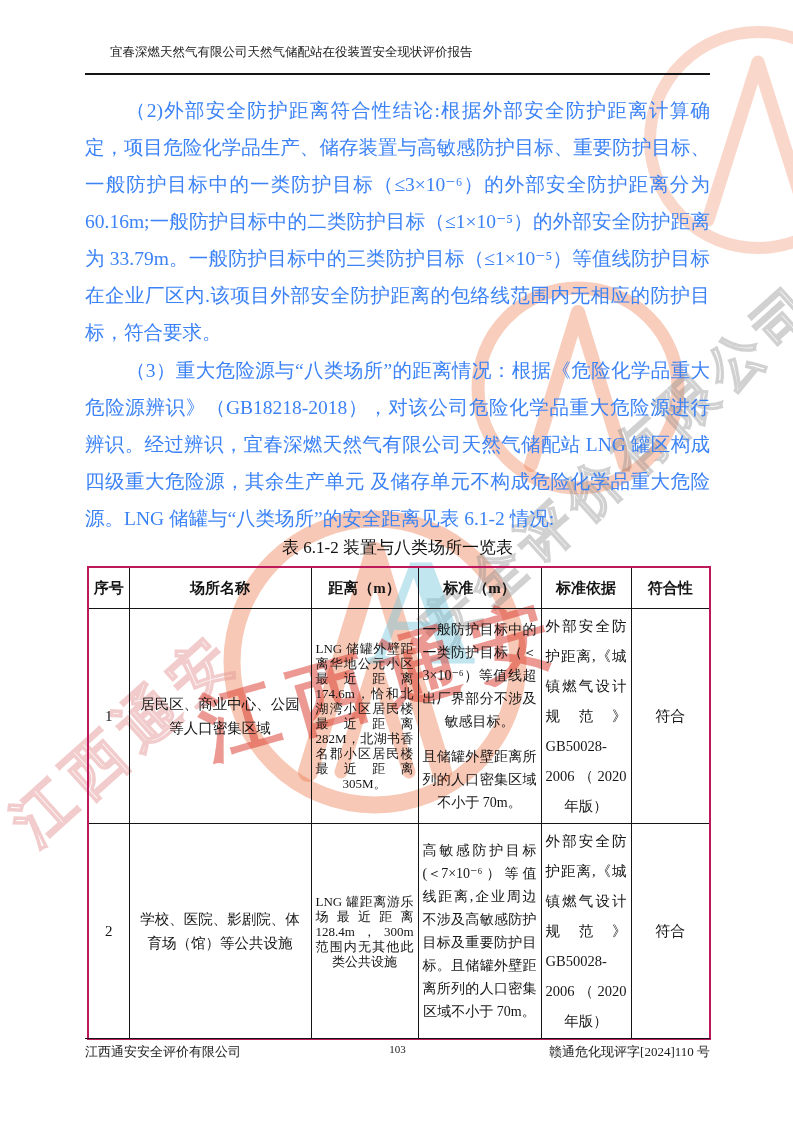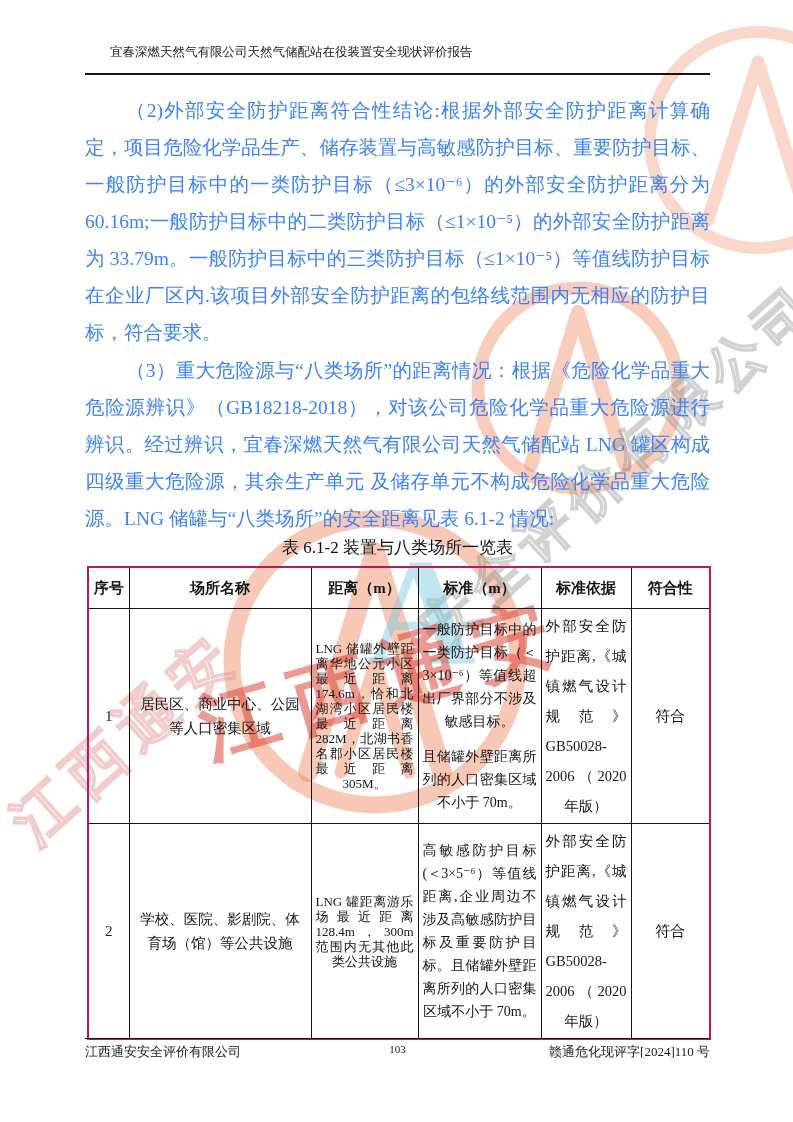--- a/index.html
+++ b/index.html
@@ -142,21 +142,21 @@
         <p>且储罐外壁距离所列的人口密集区域不小于 70m。</p>
       </td>
       <td class="basis-cell">外部安全防护距离,《城镇燃气设计规范》GB50028-2006（2020 年版）</td>
       <td class="conf-cell">符合</td>
     </tr>
     <tr class="row-tall-2">
       <td class="seq-cell">2</td>
       <td class="place-cell">学校、医院、影剧院、体育场（馆）等公共设施</td>
       <td class="dist-cell">LNG 罐距离游乐场最近距离 128.4m，300m 范围内无其他此类公共设施</td>
       <td class="std-cell">
-        <p>高敏感防护目标(＜3×5⁻⁶）等值线距离,企业周边不涉及高敏感防护目标及重要防护目标。且储罐外壁距离所列的人口密集区域不小于 70m。</p>
+        <p>高敏感防护目标(＜7×10⁻⁶）等值线距离,企业周边不涉及高敏感防护目标及重要防护目标。且储罐外壁距离所列的人口密集区域不小于 70m。</p>
       </td>
       <td class="basis-cell">外部安全防护距离,《城镇燃气设计规范》GB50028-2006（2020 年版）</td>
       <td class="conf-cell">符合</td>
     </tr>
   </tbody>
     </table>
 
   <div class="footer-rule"></div>
   <div class="doc-footer">
     <span class="f-left">江西通安安全评价有限公司</span>

